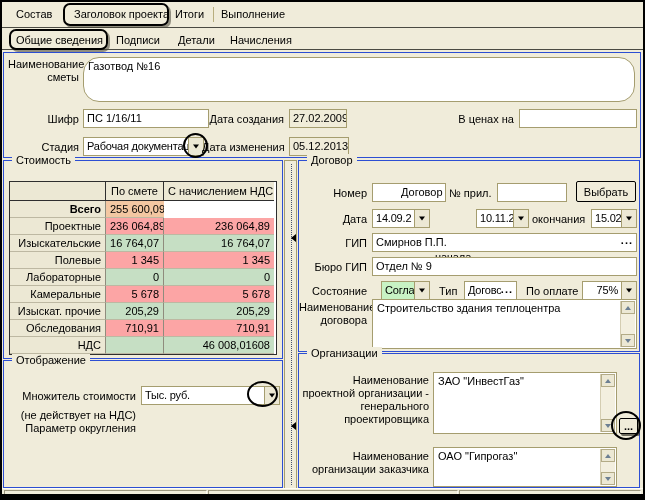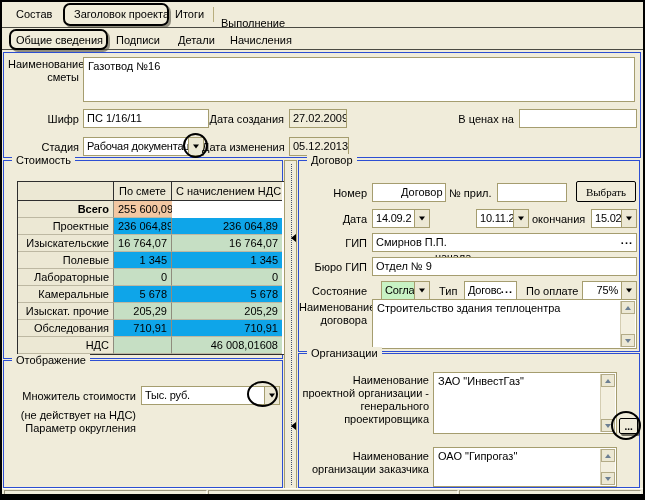--- a/index.html
+++ b/index.html
@@ -19,42 +19,42 @@
   .vsep { position:absolute; top:5px; width:1px; height:15px; background:#b8ae7e; }
   .hl-box { position:absolute; border:2px solid #000; border-radius:7px; box-shadow:2px 2px 0 rgba(70,68,55,0.55); pointer-events:none; }
   
   .panel { position:absolute; border:1px solid #2c4ed3; background:#f0ecda; }
   .gb-title { position:absolute; top:-7px; left:8px; background:#f0ecda; padding:0 4px; white-space:nowrap; }
   .lbl { position:absolute; text-align:right; white-space:nowrap; }
   .lbl.multi { white-space:normal; line-height:13px; }
   .field { position:absolute; background:#fff; border:1px solid #a59d6f; padding:2px 3px; white-space:nowrap; overflow:hidden; }
   .field.ro { background:#f0ecd9; text-align:right; }
   .ta { position:absolute; background:#fff; border:1px solid #a59d6f; padding:2px 4px; overflow:hidden; line-height:13px; }
-  .btn { position:absolute; background:#f0ecda; border:1px solid #000; border-radius:2px; display:flex; align-items:center; justify-content:center; cursor:default;font-family:Liberation Serif, serif; }
+  .btn { position:absolute; background:#f0ecda; border:1px solid #000; border-radius:2px; display:flex; align-items:center; justify-content:center; cursor:default; }
   
   .combo { position:absolute; height:19px; background:#fff; border:1px solid #a59d6f; display:flex; align-items:stretch; overflow:hidden; }
   .combo .val { flex:1; padding:2px 3px; white-space:nowrap; overflow:hidden; letter-spacing:-0.2px; }
   .combo.green { background:#c8f3c4; }
   .combo .num { text-align:right; }
   .cbtn { width:15px; background:#ece8d4; border-left:1px solid #a59d6f; position:relative; flex:none; cursor:default; }
   .cbtn::after { content:""; position:absolute; left:50%; top:50%; transform:translate(-50%,-35%);
                  border:3.5px solid transparent; border-top:4.5px solid #000; }
   .dots { align-self:center; padding:0 3px 3px 0; font-weight:bold; letter-spacing:1px; }
   .dots-abs { position:absolute; right:3px; top:0px; font-weight:bold; letter-spacing:1px; }
   
-  .costtbl { position:absolute; left:5px; top:20px; width:268px; border:1px solid #2e2e2e; background:#fff;margin-left:8px; }
+  .costtbl { position:absolute; left:5px; top:20px; width:268px; border:1px solid #2e2e2e; background:#fff; }
   .trow { display:grid; grid-template-columns:96px 58px 110px; }
   .trow .c { border-right:1px solid #8f8c7d; border-bottom:1px solid #bdb8a2; padding:1px 4px; white-space:nowrap; overflow:hidden; height:17px; line-height:14px; }
   .trow .c:last-child { border-right:none; }
   .trow.head .c { background:#ece8d4; border-bottom:1px solid #2e2e2e; border-right:1px solid #2e2e2e; text-align:center; height:19px; line-height:16px; }
   .trow.head .c:last-child { border-right:none; }
   .trow .rl { background:#ece8d4; text-align:right; }
   .trow .num { text-align:right; }
   .trow.r-total .num { background:#f3c7a2; }
-  .trow.r-w .num { background:#0ea5e9; }
+  .trow.r-w .num { background:#fca5a5; }
   .trow.r-g .num { background:#c6dfc4; }
   .trow.r-total .rl { font-weight:bold; }
   
   .sb { position:absolute; top:1px; right:1px; bottom:1px; width:15px; background:#f3efdf; border-left:1px solid #d4cdb2; display:flex; flex-direction:column; justify-content:space-between; }
   .sb .b { height:13px; background:#ece8d4; border:1px solid #b3ab87; position:relative; }
   .sb .b::after { content:""; position:absolute; left:50%; top:50%; border:3.5px solid transparent; }
   .sb .up::after { transform:translate(-50%,-70%); border-bottom:4.5px solid #6c7f93; }
   .sb .dn::after { transform:translate(-50%,-30%); border-top:4.5px solid #6c7f93; }
   
   .splitter { position:absolute; left:282px; top:158px; width:13px; height:329px; background:#f0ecda; border:1px solid #a59d6f; }
@@ -68,21 +68,21 @@
 </style>
 </head>
 <body>
 
 <div class="screen">
 
   <div class="menubar">
     <span class="bar-item" style="left:14px;">Состав</span>
     <span class="bar-item" style="left:72px;">Заголовок проекта</span>
     <span class="bar-item" style="left:173px;">Итоги</span>
-    <span class="bar-item" style="left:219px;margin-top:9px;">Выполнение</span>
+    <span class="bar-item" style="left:219px;">Выполнение</span>
     <span class="vsep" style="left:62px;"></span>
     <span class="vsep" style="left:211px;"></span>
   </div>
 
   <div class="tabbar">
     <span class="bar-item" style="left:14px;">Общие сведения</span>
     <span class="bar-item" style="left:114px;">Подписи</span>
     <span class="bar-item" style="left:176px;">Детали</span>
     <span class="bar-item" style="left:228px;">Начисления</span>
     <span class="vsep" style="left:168px; top:31px;"></span>
@@ -90,21 +90,21 @@
   </div>
 
   <div class="hl-box" style="left:61px; top:1px; width:106px; height:23px;"></div>
   <div class="hl-box" style="left:7px; top:27px; width:99px; height:21px;"></div>
 
   <div class="panel" style="left:1px; top:50px; width:638px; height:106px;">
     <div class="lbl multi" style="left:4px; top:5px; width:71px;">
       <div>Наименование</div>
         <div>сметы</div>
     </div>
-    <div class="ta" style="left:79px; top:4px; width:552px; height:45px;">Газотвод №16</div>
+    <div class="ta" style="left:79px; top:4px; width:552px; height:45px;border-radius:16px;">Газотвод №16</div>
 
     <div class="lbl" style="left:4px; top:60px; width:71px;">Шифр</div>
     <div class="field" style="left:79px; top:56px; width:126px; height:19px;">ПС 1/16/11</div>
 
     <div class="lbl" style="left:198px; top:60px; width:82px;">Дата создания</div>
     <div class="field ro" style="left:285px; top:56px; width:58px; height:19px;">27.02.2009</div>
 
     <div class="lbl" style="left:440px; top:60px; width:70px;">В ценах на</div>
     <div class="field" style="left:515px; top:56px; width:118px; height:19px;"></div>
 

